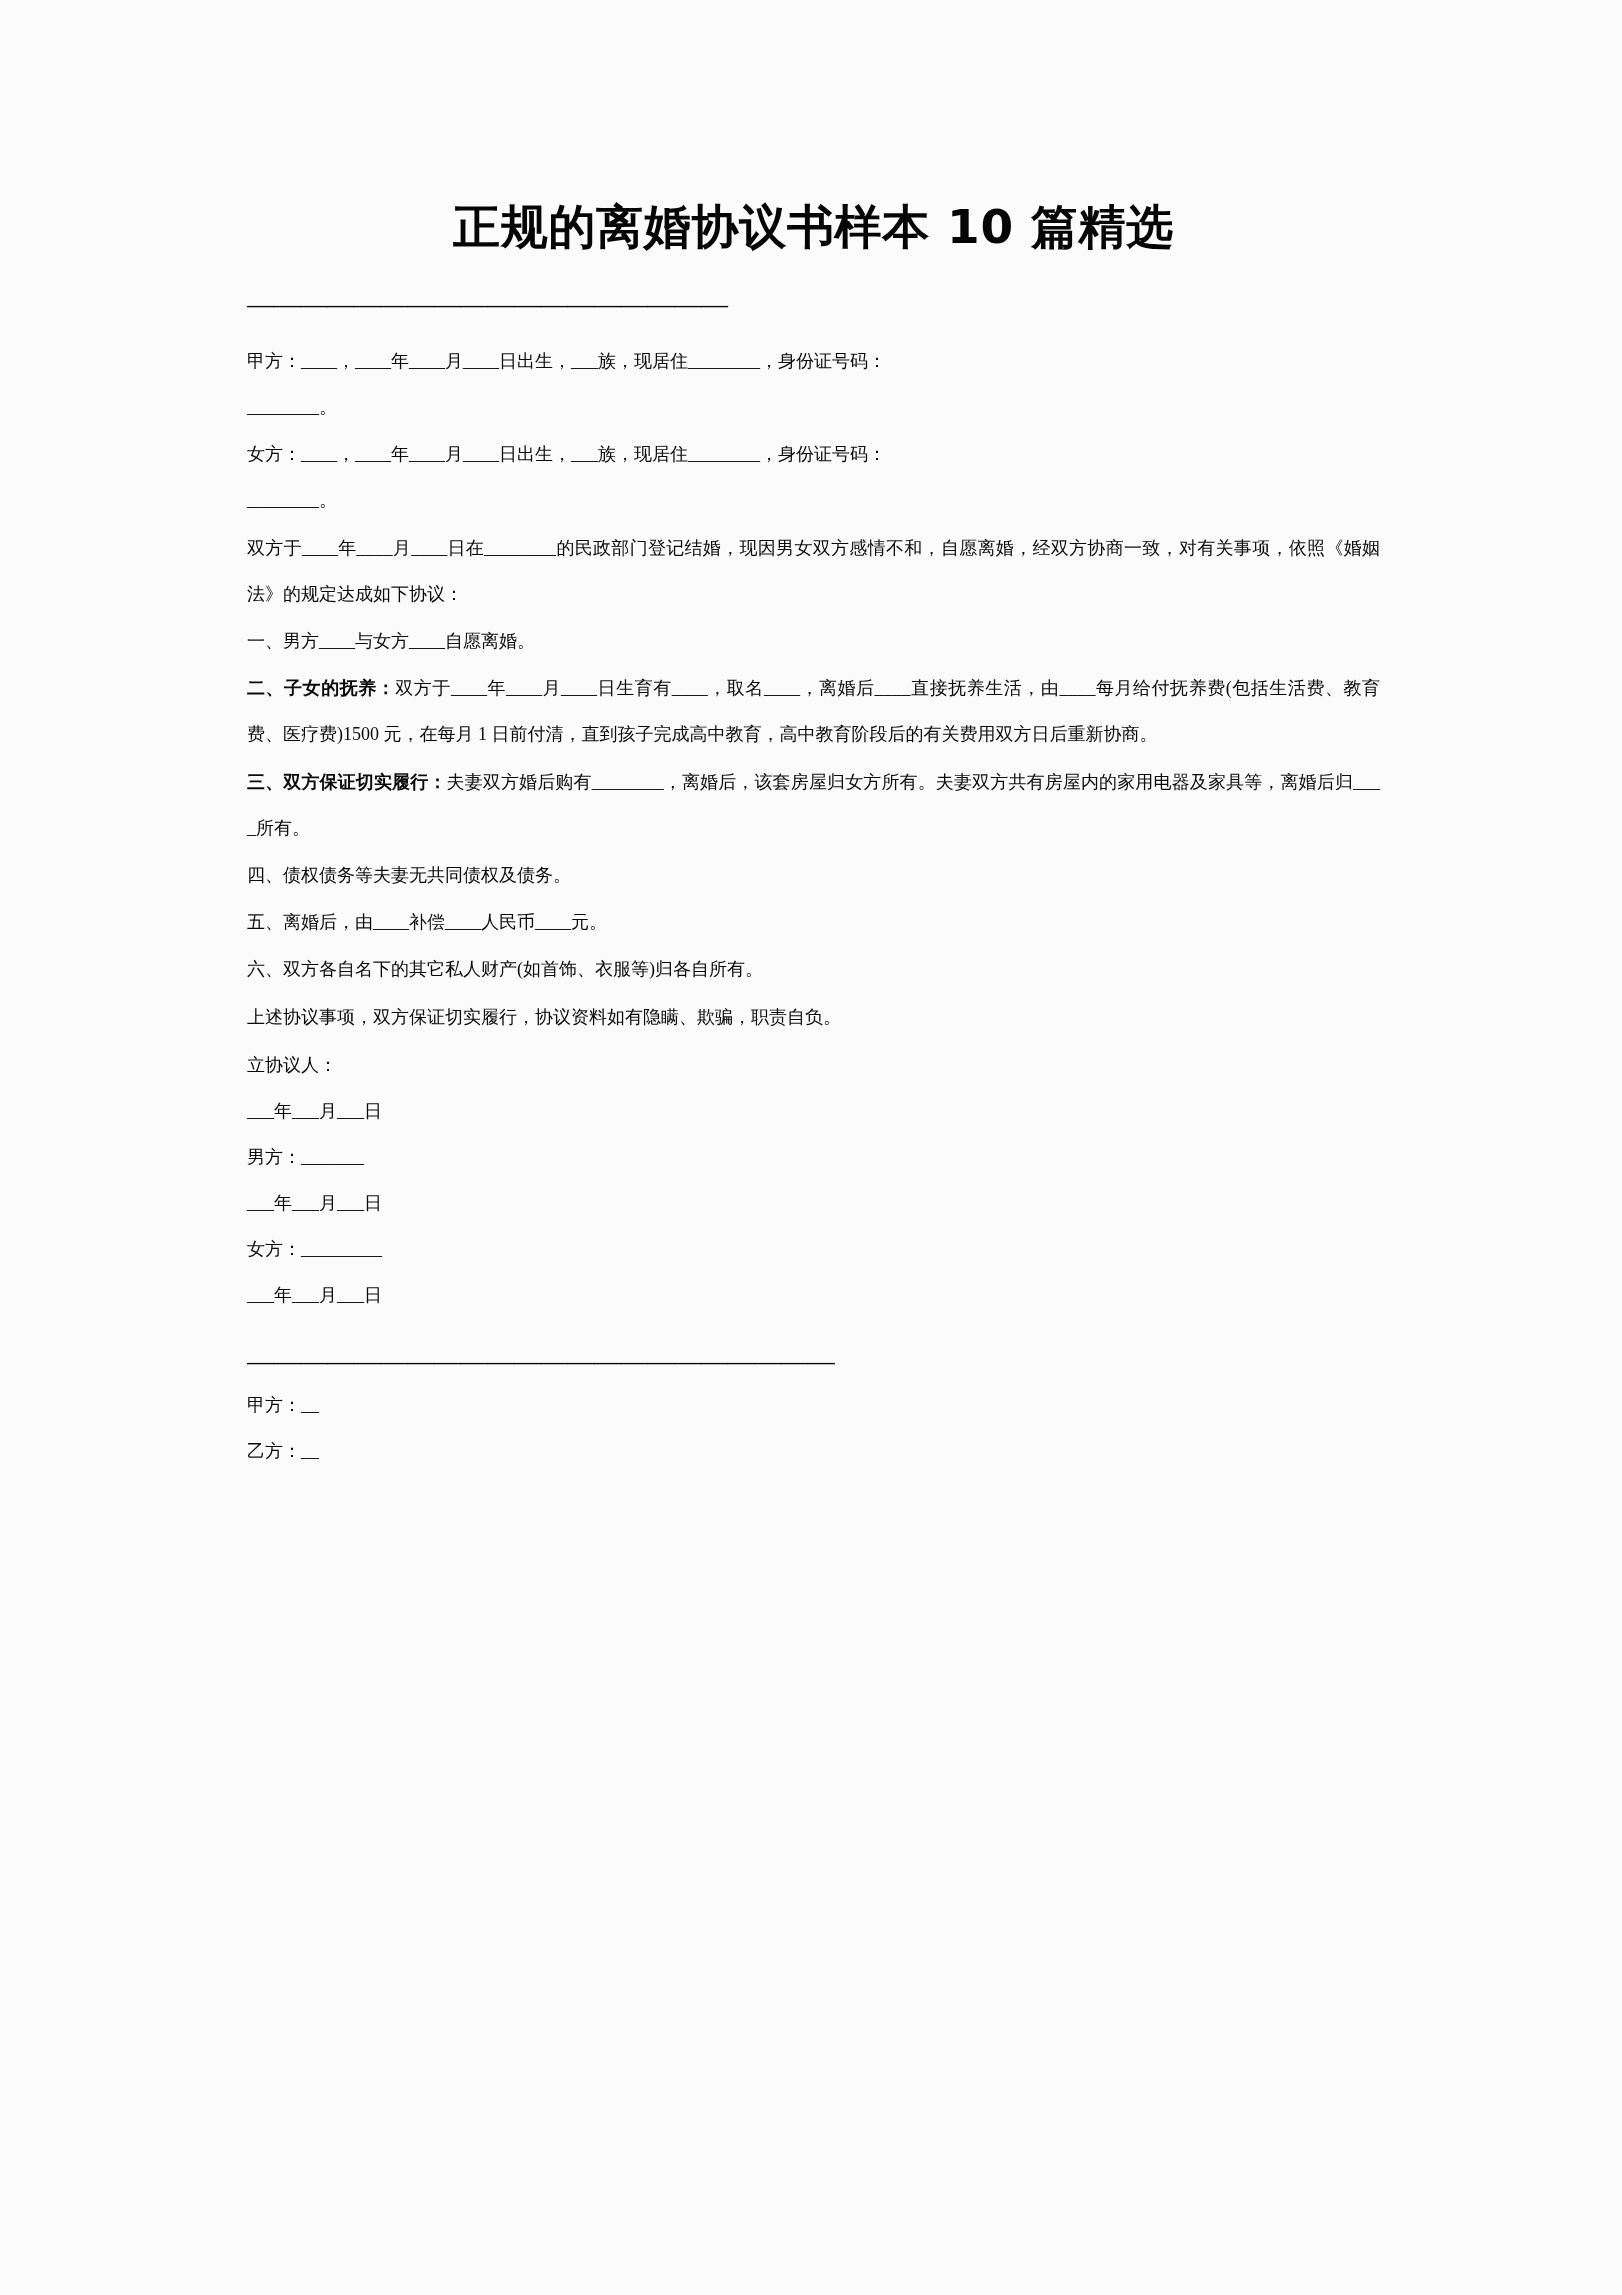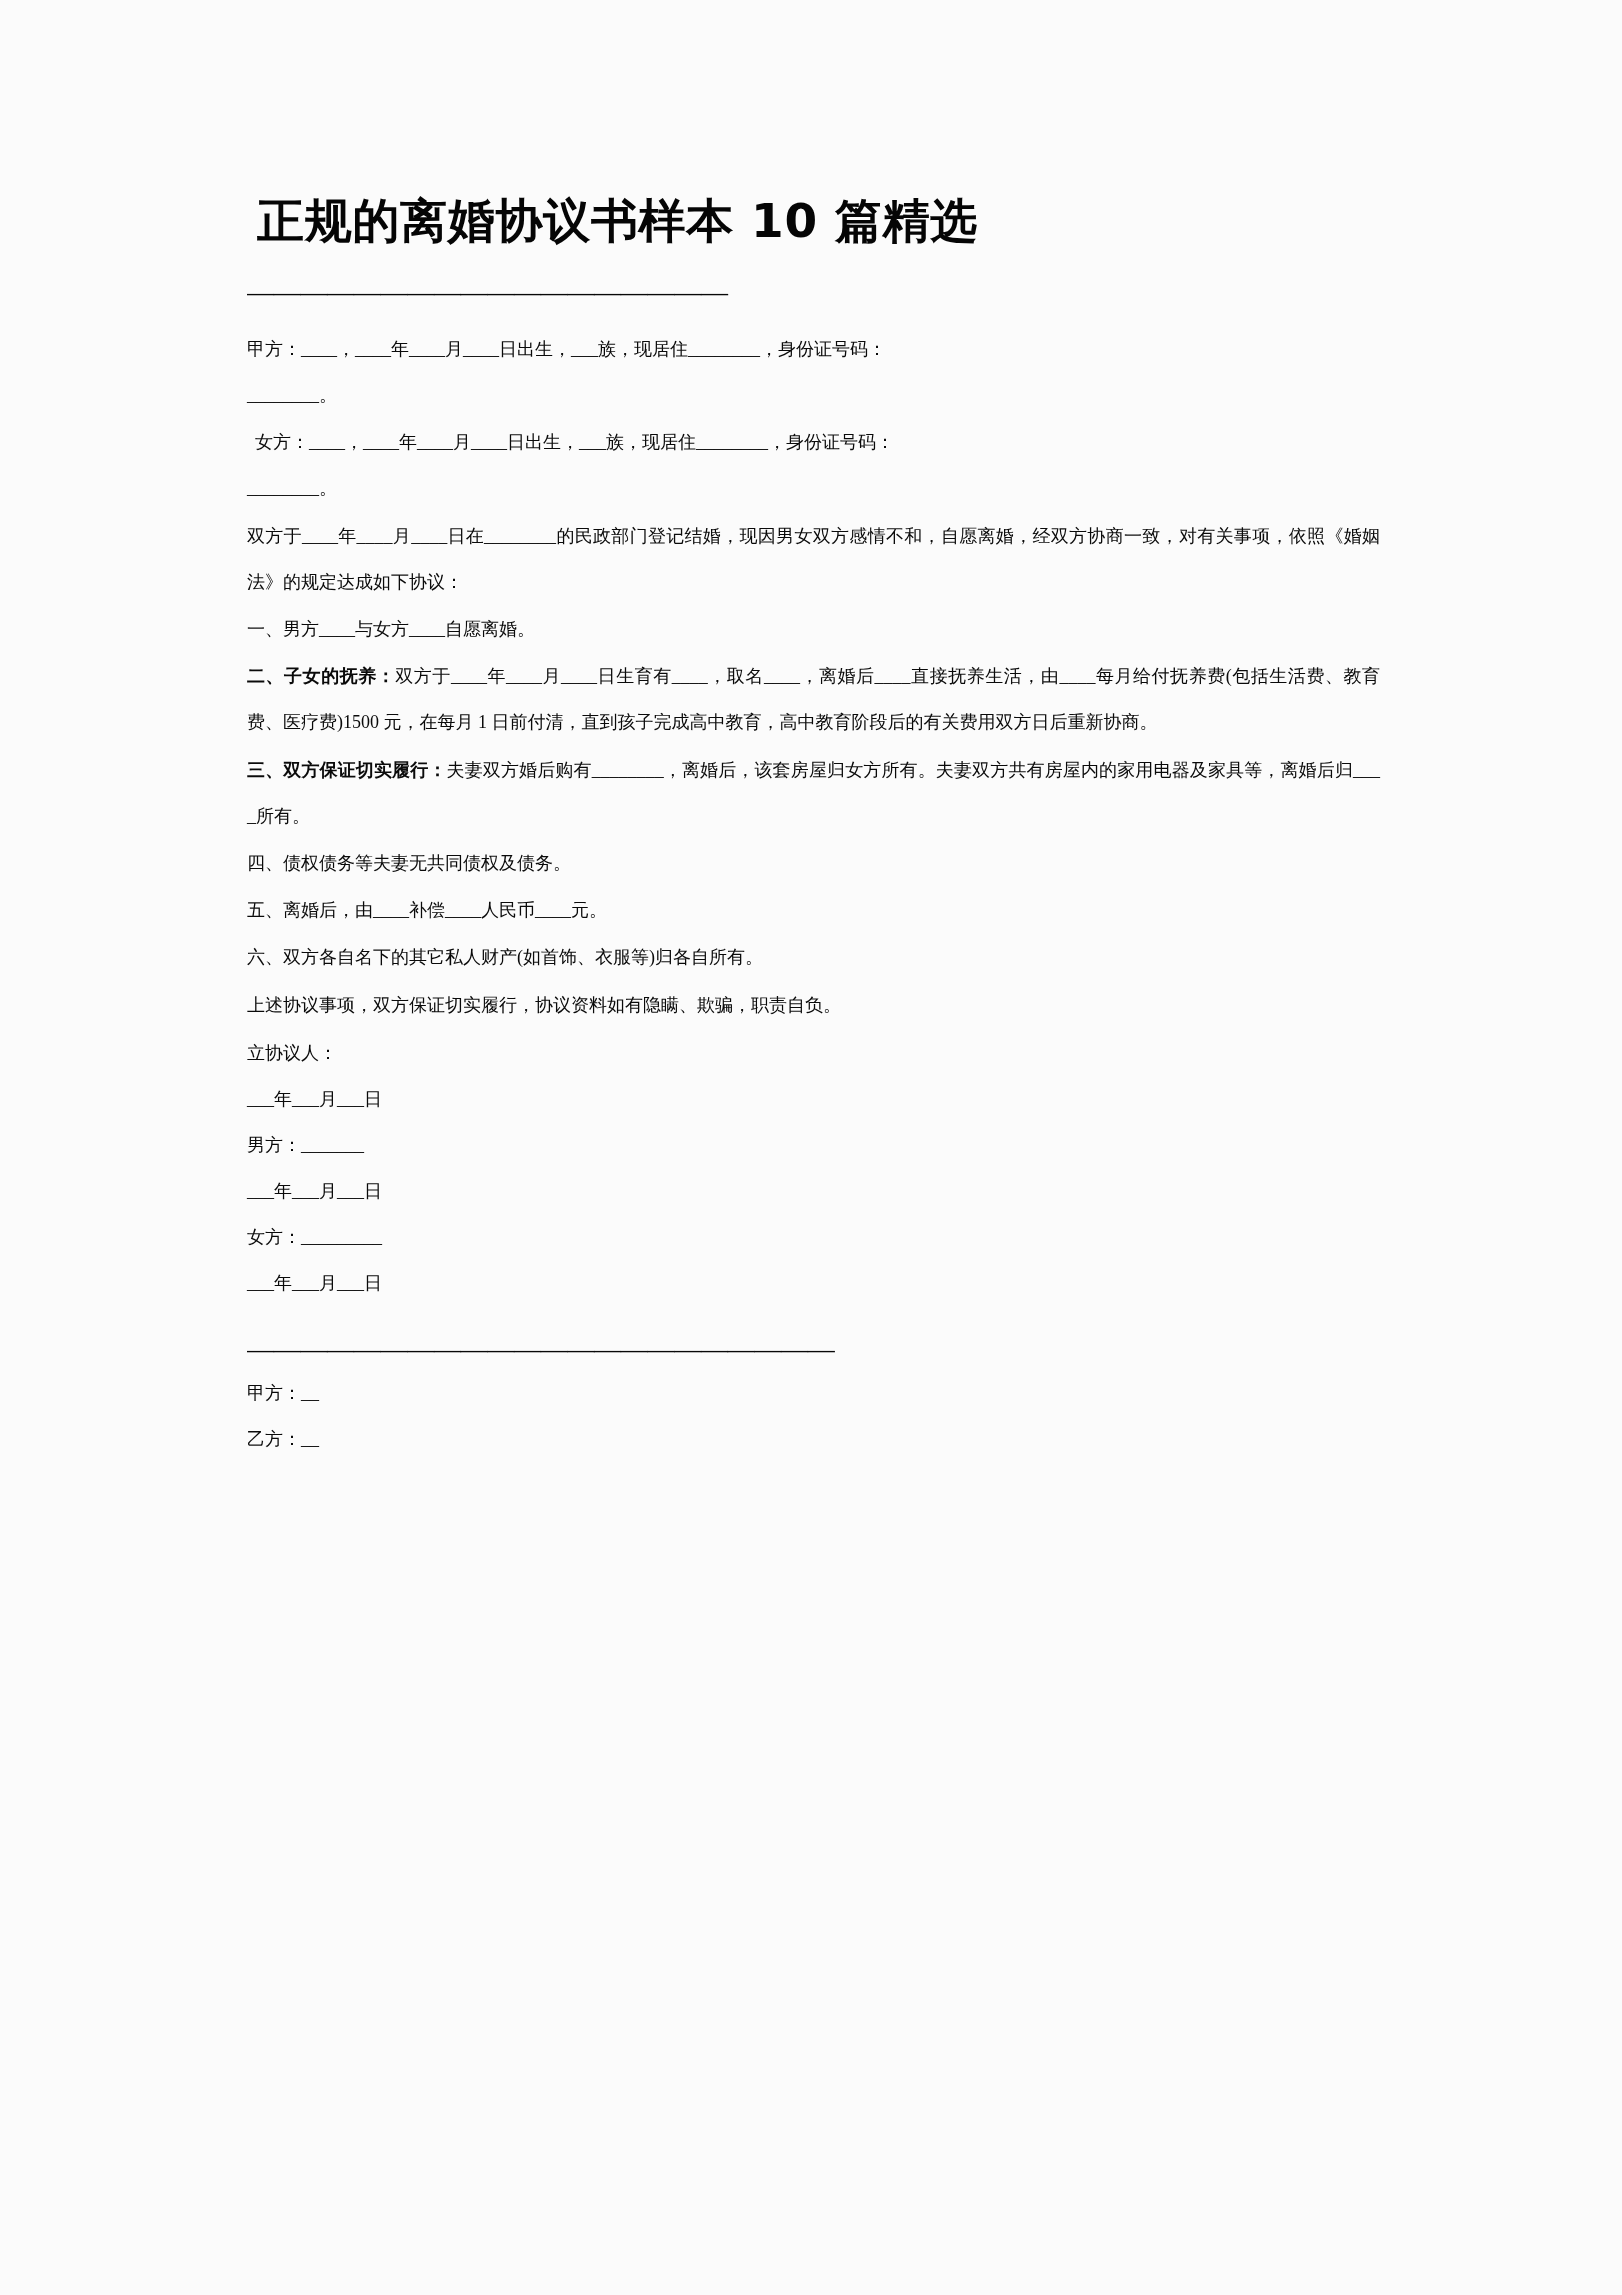--- a/index.html
+++ b/index.html
@@ -27,21 +27,22 @@
     width: 1133px;
   }
 
   
   .doc-title {
     font-family: "DejaVu Sans", "Liberation Sans", sans-serif;
     font-weight: 700;
     font-size: 47px;
     line-height: 1.28;
     letter-spacing: 0.7px;
-    margin: 10px;
+    text-align: center;
+    margin: 16px;
     padding-top: 181px;
     color: #050505;
     white-space: nowrap;
   }
 
   
   .divider {
     font-family: "Liberation Serif", "DejaVu Serif", serif;
     font-size: 27px;
     line-height: 1.0;
@@ -76,21 +77,21 @@
     margin-top: 0;
   }
 
   .bold-run {
     font-weight: 700;
     margin-top: 46px;
   }
 
   
   .p-party-a   { padding-top: 15.7px; }
-  .p-party-b   { padding-top: 1.3px; margin-left: 8px; }
+  .p-party-b   { padding-top: 1.3px; }
   .p-registry  { padding-top: 1.3px; }
   .p-clause    { padding-top: 1.3px; }
   .p-sign-head { padding-top: 2.6px; }
   .p-sign      { padding-top: 0px; }
 
   .nowrap { white-space: nowrap; }
 </style>
 </head>
 <body>
 

